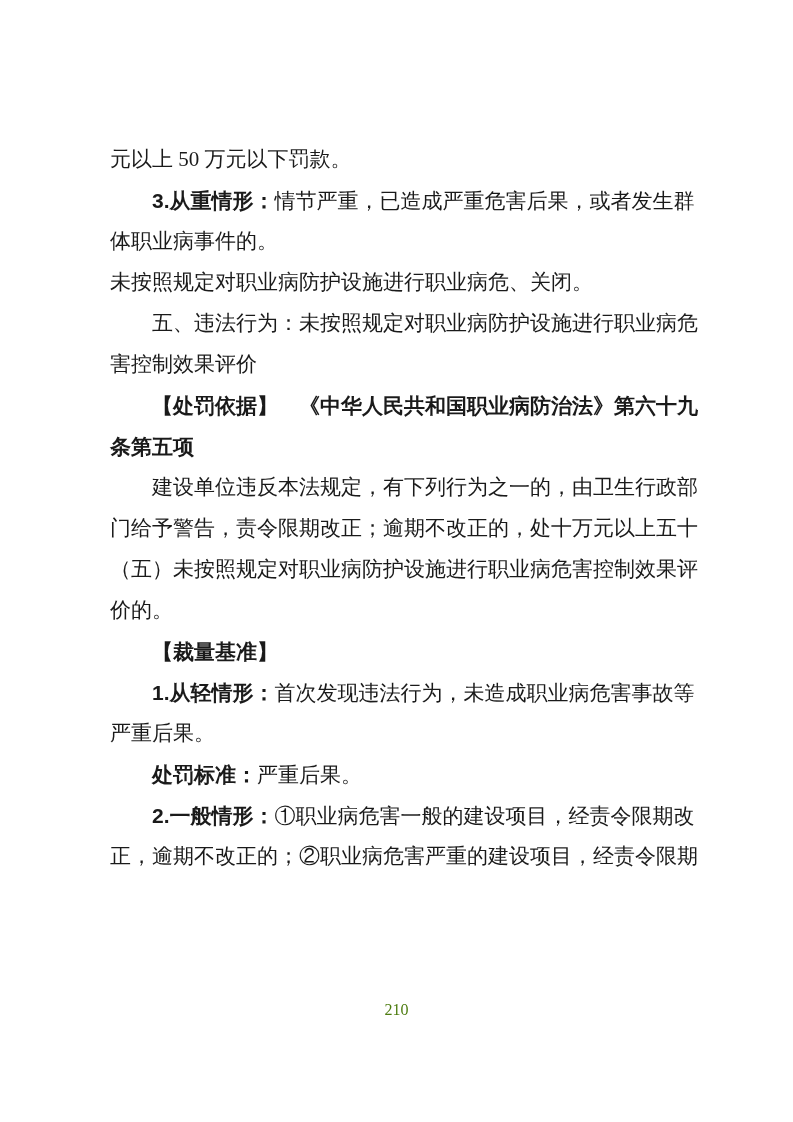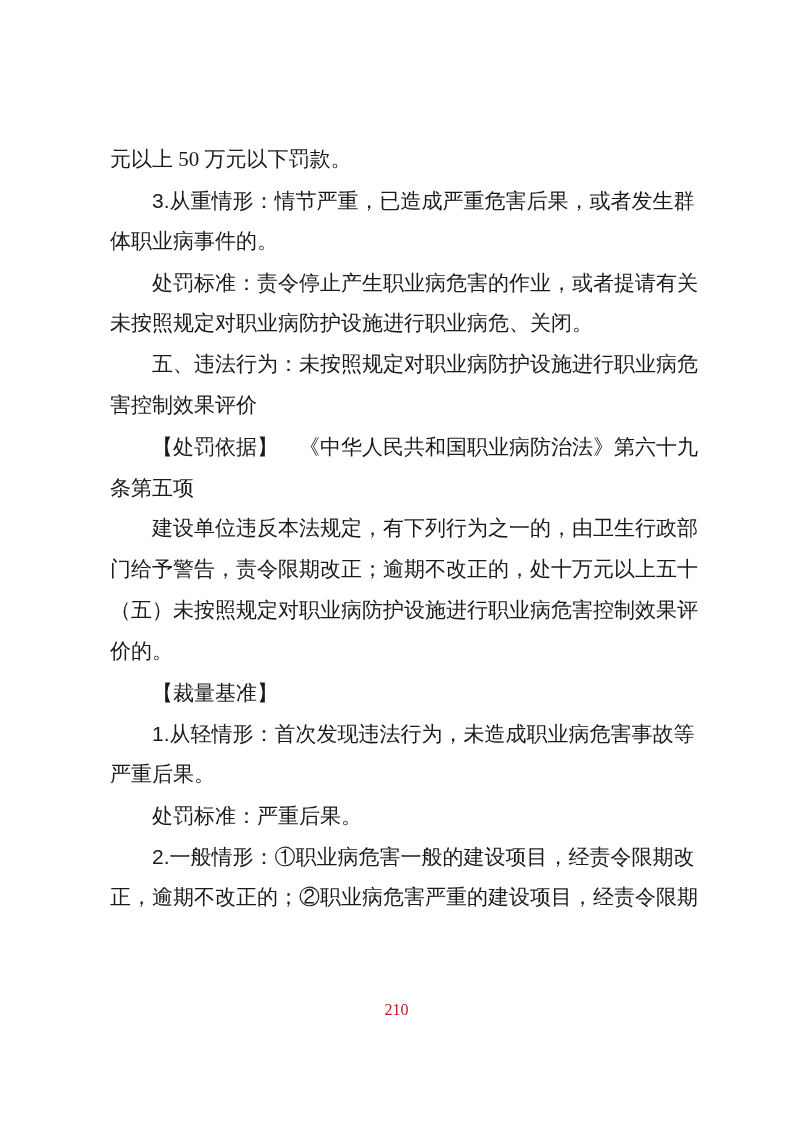--- a/index.html
+++ b/index.html
@@ -32,43 +32,42 @@
   }
   .line.indent {
     text-indent: 42px;
   }
   .seg {
     font-family: "Liberation Serif", "DejaVu Serif", serif;
     font-weight: normal;
   }
   .seg.bold {
     font-family: "Liberation Sans", "DejaVu Sans", sans-serif;
-    font-weight: normal;
+    font-weight: bold;
   }
   .page-number {
     position: absolute;
     left: 0;
     top: 999px;
     width: 793px;
     text-align: center;
     font-size: 16px;
     line-height: 22px;
     font-family: "Liberation Serif", "DejaVu Serif", serif;
-    color: #b91c1c;
+    color: #4d7c0f;
   }
 </style>
 </head>
 <body>
 
 <div class="page">
   <div class="text-block" id="text-block">
       <div class="line"><span class="seg">元以上 50 万元以下罚款。</span></div>
       <div class="line indent"><span class="seg bold">3.从重情形：</span><span class="seg">情节严重，已造成严重危害后果，或者发生群</span></div>
       <div class="line"><span class="seg">体职业病事件的。</span></div>
-      <div class="line indent"><span class="seg bold">处罚标准：</span><span class="seg">责令停止产生职业病危害的作业，或者提请有关</span></div>
       <div class="line"><span class="seg">未按照规定对职业病防护设施进行职业病危、关闭。</span></div>
       <div class="line indent"><span class="seg">五、违法行为：未按照规定对职业病防护设施进行职业病危</span></div>
       <div class="line"><span class="seg">害控制效果评价</span></div>
       <div class="line indent"><span class="seg bold">【处罚依据】　《中华人民共和国职业病防治法》第六十九</span></div>
       <div class="line"><span class="seg bold">条第五项</span></div>
       <div class="line indent"><span class="seg">建设单位违反本法规定，有下列行为之一的，由卫生行政部</span></div>
       <div class="line"><span class="seg">门给予警告，责令限期改正；逾期不改正的，处十万元以上五十</span></div>
       <div class="line"><span class="seg">（五）未按照规定对职业病防护设施进行职业病危害控制效果评</span></div>
       <div class="line"><span class="seg">价的。</span></div>
       <div class="line indent"><span class="seg bold">【裁量基准】</span></div>

